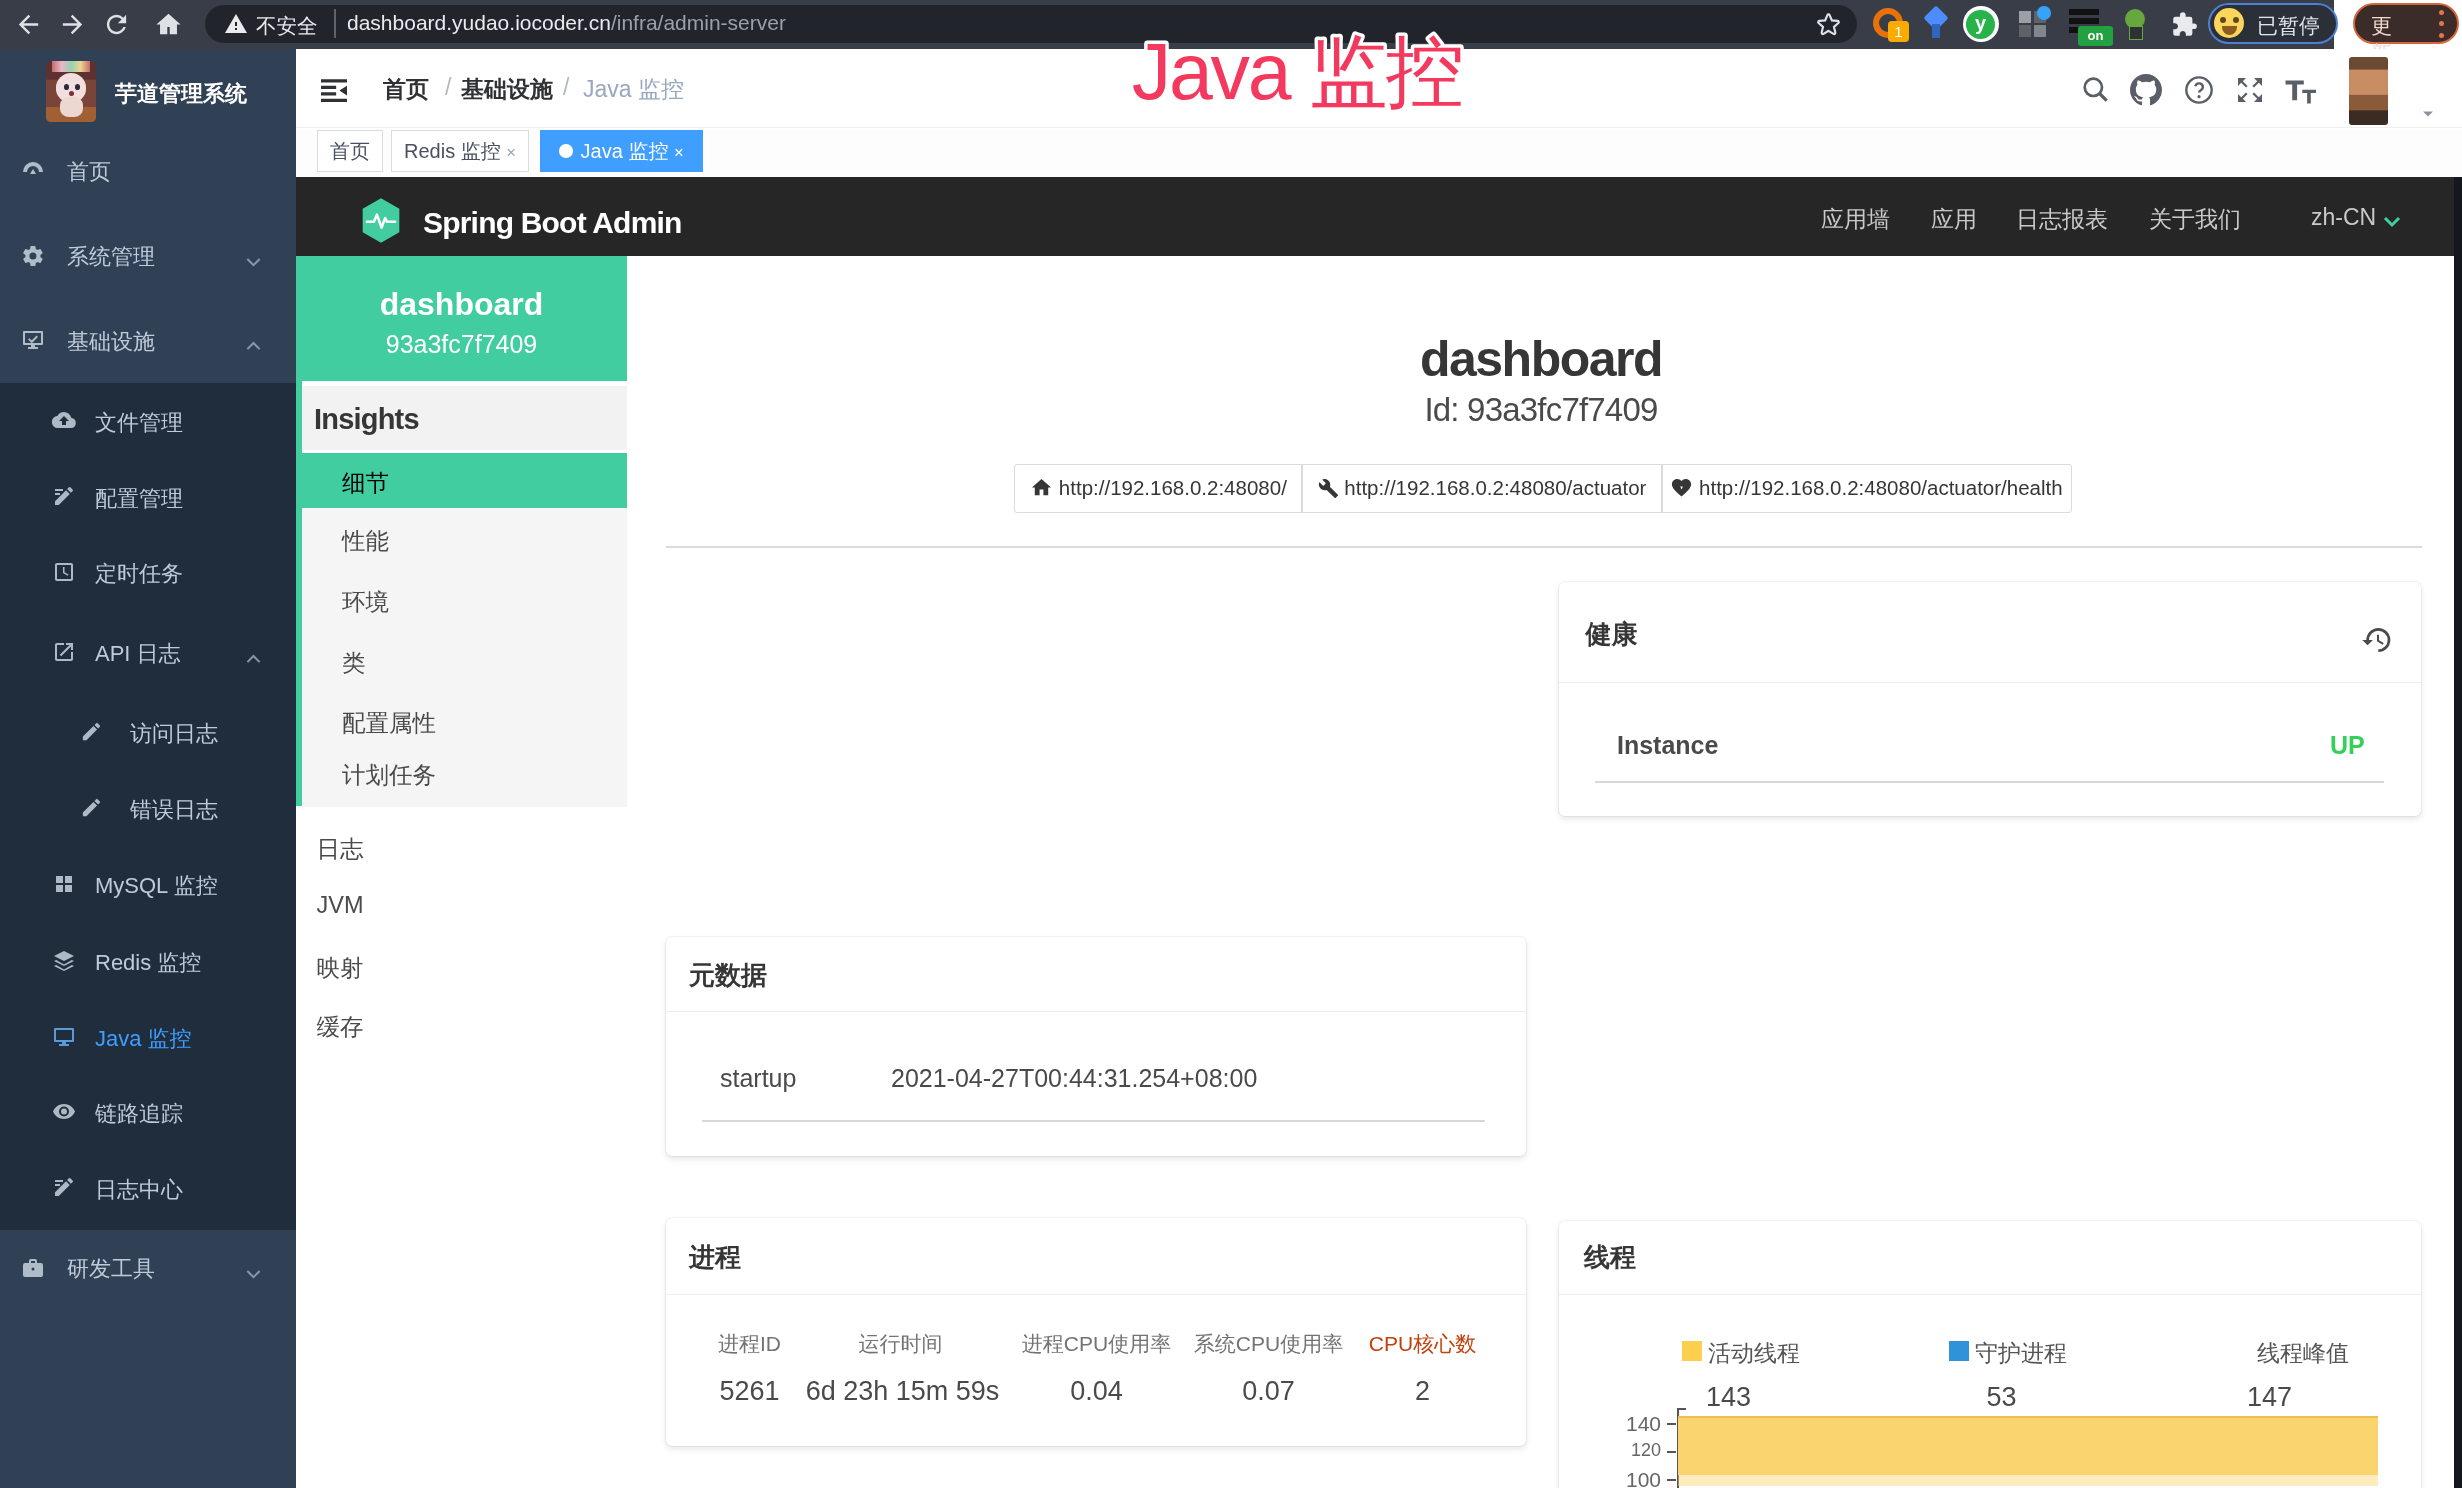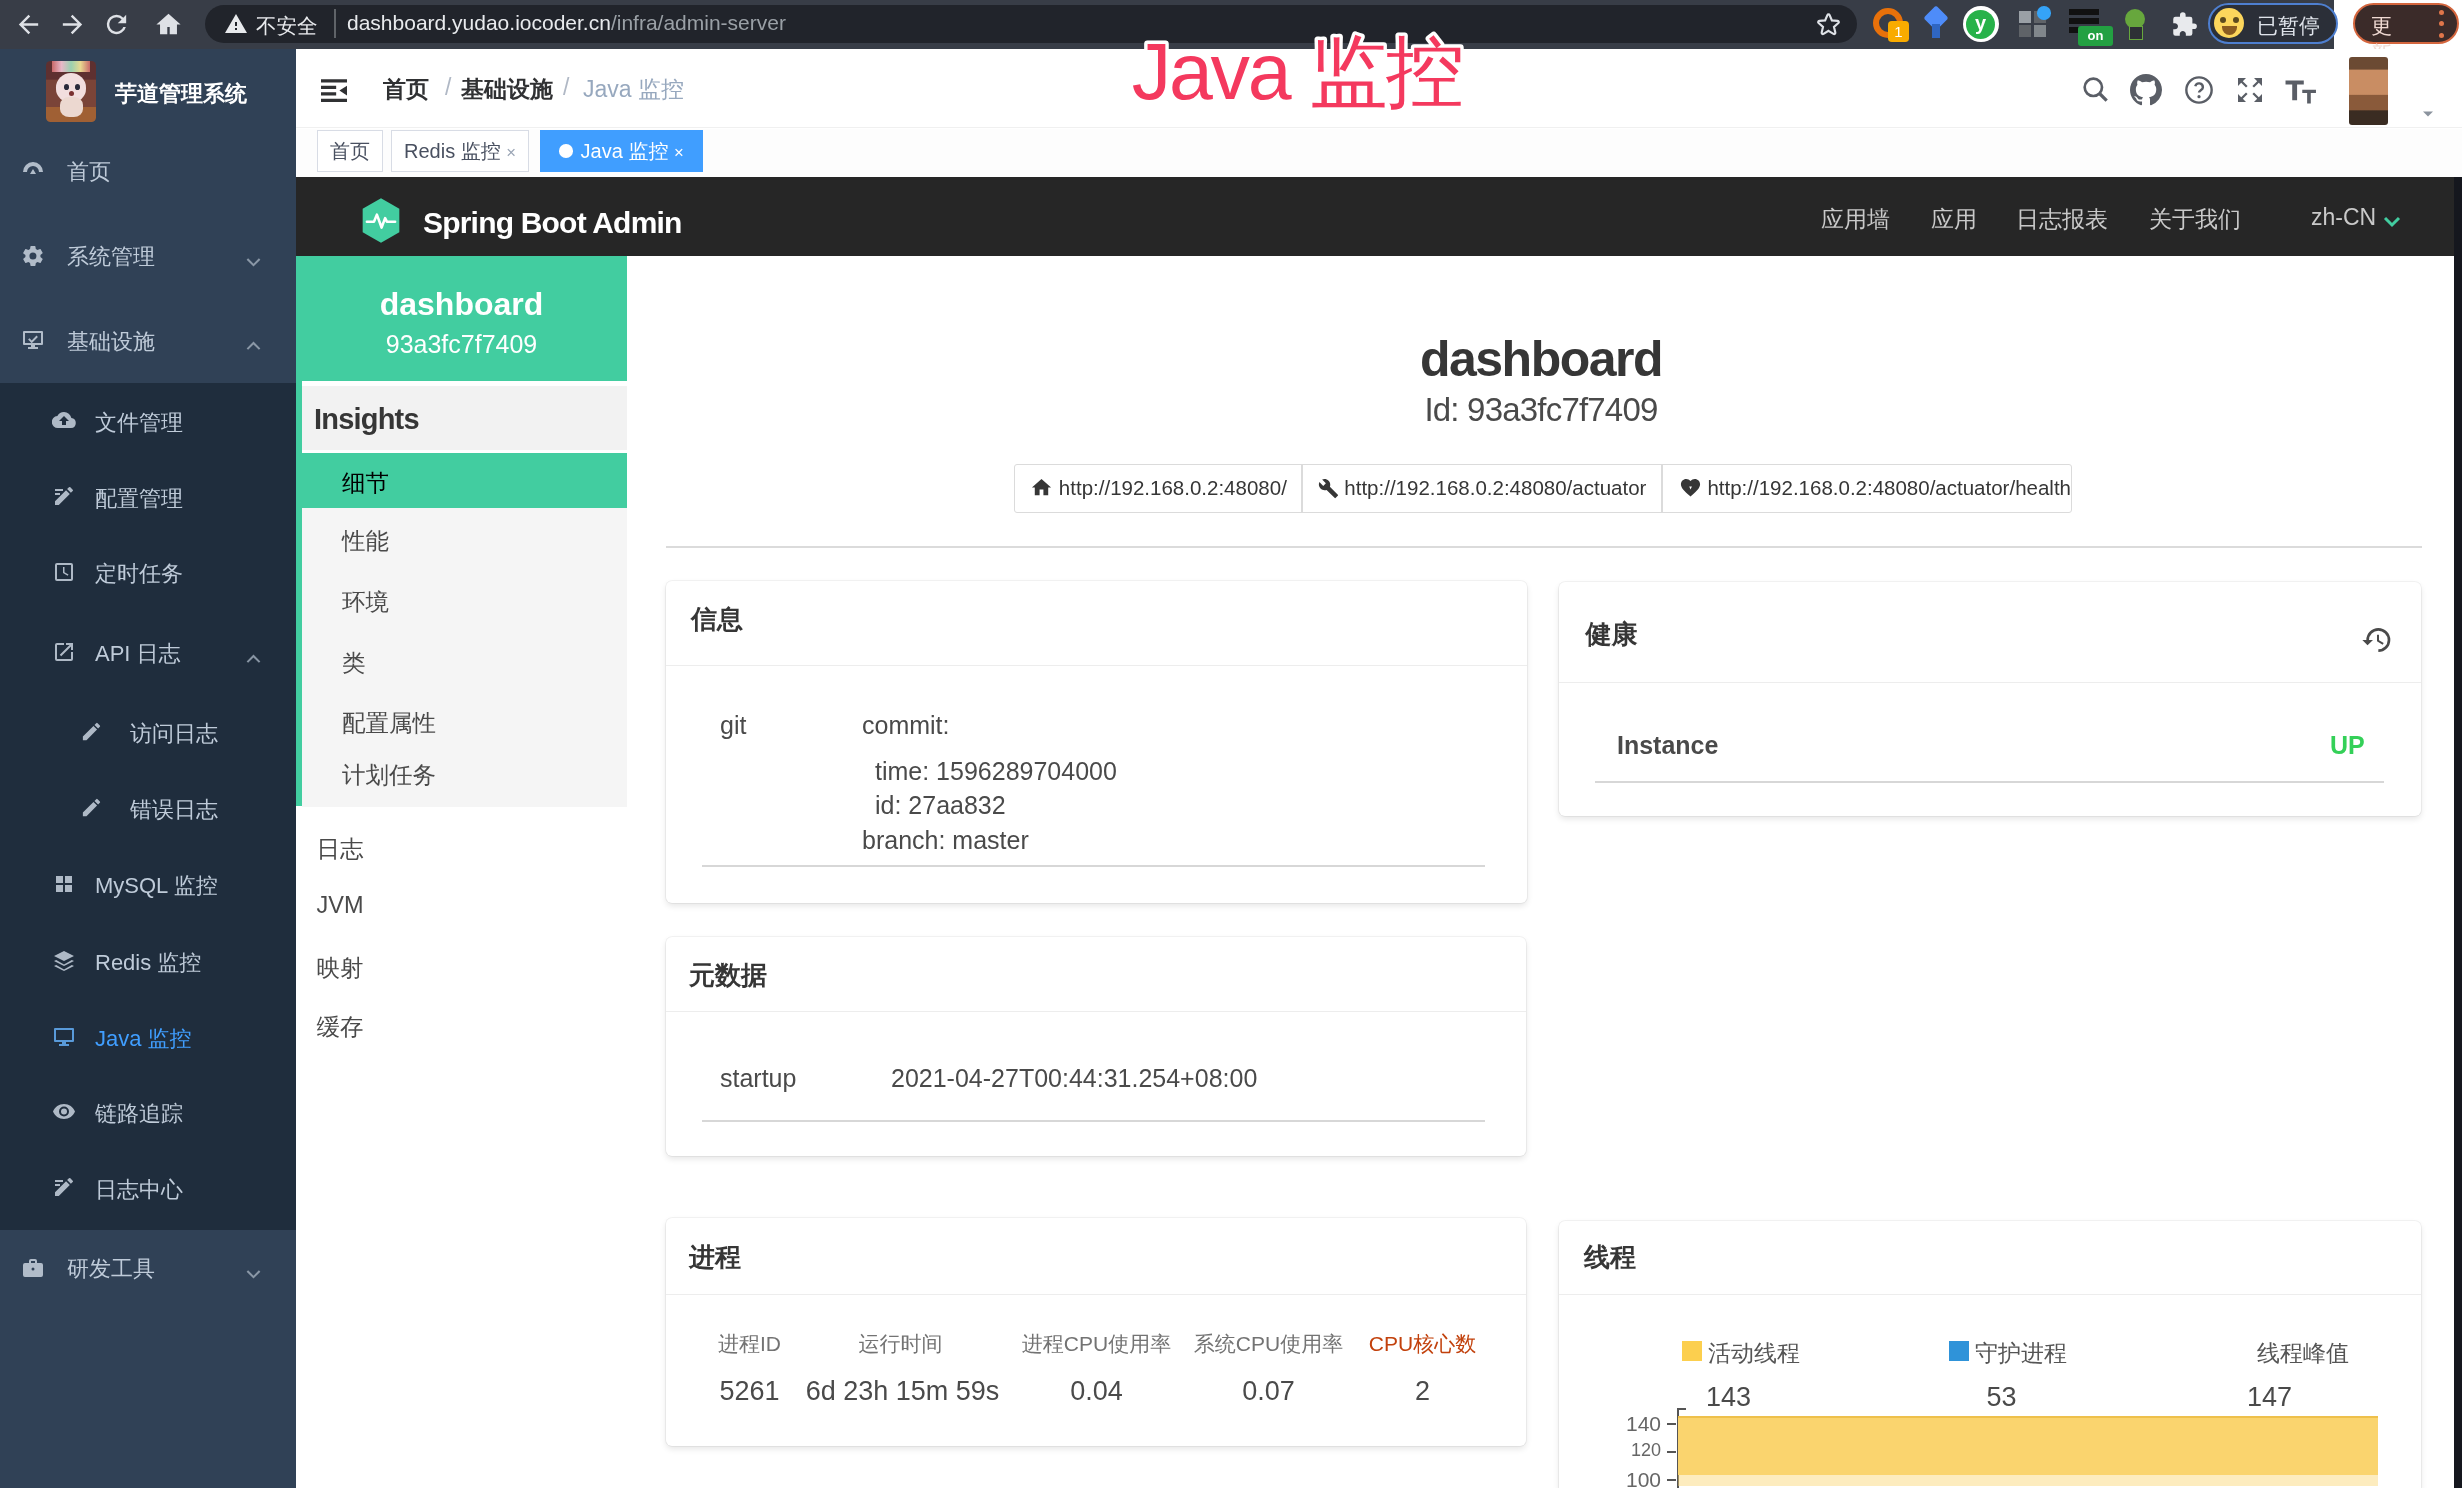--- a/index.html
+++ b/index.html
@@ -280,35 +280,25 @@
 </div>
 <div id="content">
   <div class="abs" style="left:0;top:74px;width:100%;text-align:center;font-size:50px;font-weight:600;letter-spacing:-1.5px;color:#363636;">dashboard</div>
   <div class="abs" style="left:0;top:135px;width:100%;text-align:center;font-size:33px;letter-spacing:-0.8px;color:#4a4a4a;">Id: 93a3fc7f7409</div>
   <div class="abs" style="left:387px;top:208px;width:289px;height:49px;border:1.5px solid #dbdbdb;border-radius:3px 0 0 3px;font-size:20.5px;color:#363636;text-align:center;line-height:46px;white-space:nowrap;"><svg style="vertical-align:-3.8px" width="23" height="23" viewBox="0 0 24 24">
         <path d="M12 3 2 12h3v8h5v-6h4v6h5v-8h3z" fill="#363636"></path>
       </svg> http://192.168.0.2:48080/</div>
   <div class="abs" style="left:674px;top:208px;width:362px;height:49px;border:1.5px solid #dbdbdb;font-size:20.5px;color:#363636;text-align:center;line-height:46px;white-space:nowrap;"><svg style="vertical-align:-3.8px" width="21" height="21" viewBox="0 0 24 24">
         <path d="M22.7 19 13.6 9.9c.9-2.3.4-5-1.5-6.9-2-2-5-2.4-7.4-1.3L9 6 6 9 1.6 4.7C.4 7.1.9 10.1 2.9 12.1c1.9 1.9 4.6 2.4 6.9 1.5l9.1 9.1c.4.4 1 .4 1.4 0l2.3-2.3c.5-.4.5-1 .1-1.4z" fill="#363636"></path>
       </svg> http://192.168.0.2:48080/actuator</div>
-  <div class="abs" style="left:1034px;top:208px;width:411px;height:49px;border:1.5px solid #dbdbdb;border-radius:0 3px 3px 0;font-size:20.5px;color:#363636;text-align:right;line-height:46px;white-space:nowrap;"><svg style="vertical-align:-3.8px" width="23" height="23" viewBox="0 0 24 24">
+  <div class="abs" style="left:1034px;top:208px;width:411px;height:49px;border:1.5px solid #dbdbdb;border-radius:0 3px 3px 0;font-size:20.5px;color:#363636;text-align:center;line-height:46px;white-space:nowrap;"><svg style="vertical-align:-3.8px" width="23" height="23" viewBox="0 0 24 24">
         <path d="M12 21.35l-1.45-1.32C5.4 15.36 2 12.28 2 8.5 2 5.42 4.42 3 7.5 3c1.74 0 3.41.81 4.5 2.09C13.09 3.81 14.76 3 16.5 3 19.58 3 22 5.42 22 8.5c0 3.78-3.4 6.86-8.55 11.54L12 21.35z M4 11h4l1.5-3 2.5 6 2-4 1 1h5" fill="#363636"></path>
       </svg> http://192.168.0.2:48080/actuator/health</div>
   <div class="abs" style="left:39px;top:290px;width:1756px;height:1.5px;background:#dbdbdb;"></div>
 
-  <div class="card" style="left:39px;top:325px;width:861px;height:322px;">
-    <div class="cardhead"></div>
-    <div class="cardtitle" style="left:25px;top:21px;">信息</div>
-    <div class="t33" style="left:54px;top:130px;">git</div>
-    <div class="t33" style="left:196px;top:130px;">commit:</div>
-    <div class="t33" style="left:209px;top:176px;">time: 1596289704000</div>
-    <div class="t33" style="left:209px;top:210px;">id: 27aa832</div>
-    <div class="t33" style="left:196px;top:245px;">branch: master</div>
-    <div class="abs" style="left:36px;top:284px;width:783px;height:1.5px;background:#d7d7d7;"></div>
-  </div>
 
   <div class="card" style="left:932px;top:326px;width:862px;height:234px;">
     <div class="cardhead" style="height:101px;"></div>
     <div class="cardtitle" style="left:26.5px;top:35px;">健康</div>
     <svg class="abs" style="left:802px;top:42px" width="32" height="32" viewBox="0 0 24 24">
         <path d="M13 3a9 9 0 0 0-9 9H1l3.9 3.9L9 12H6a7 7 0 1 1 7 7v2a9 9 0 0 0 0-18zm-1 5v5l4.25 2.52.77-1.28-3.52-2.09V8z" fill="#4a4a4a"></path>
       </svg>
     <div class="t33" style="left:58px;top:149px;font-weight:700;">Instance</div>
     <div class="t33" style="left:771px;top:149px;font-weight:700;color:#34d058;">UP</div>
     <div class="abs" style="left:36px;top:199px;width:789px;height:1.5px;background:#d7d7d7;"></div>

